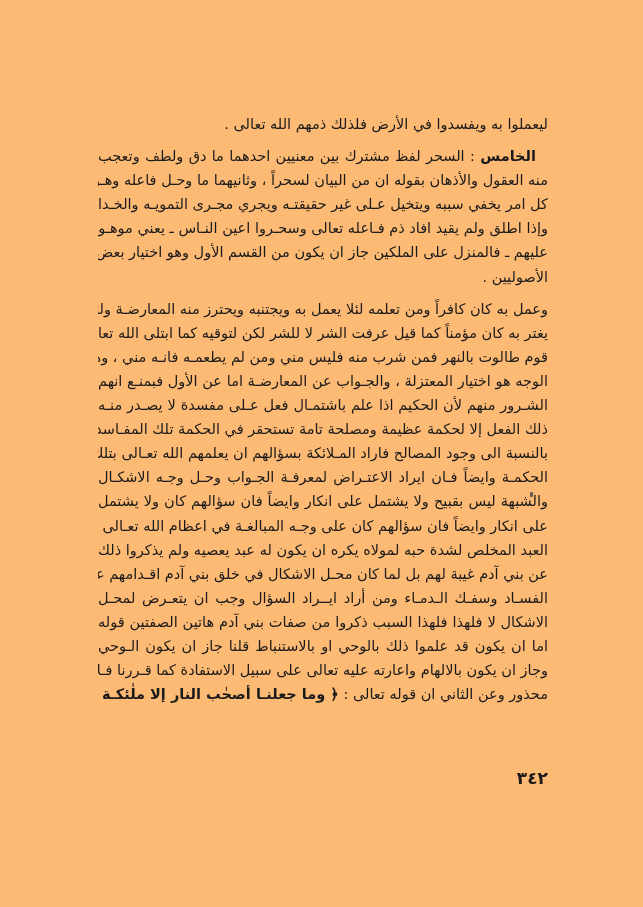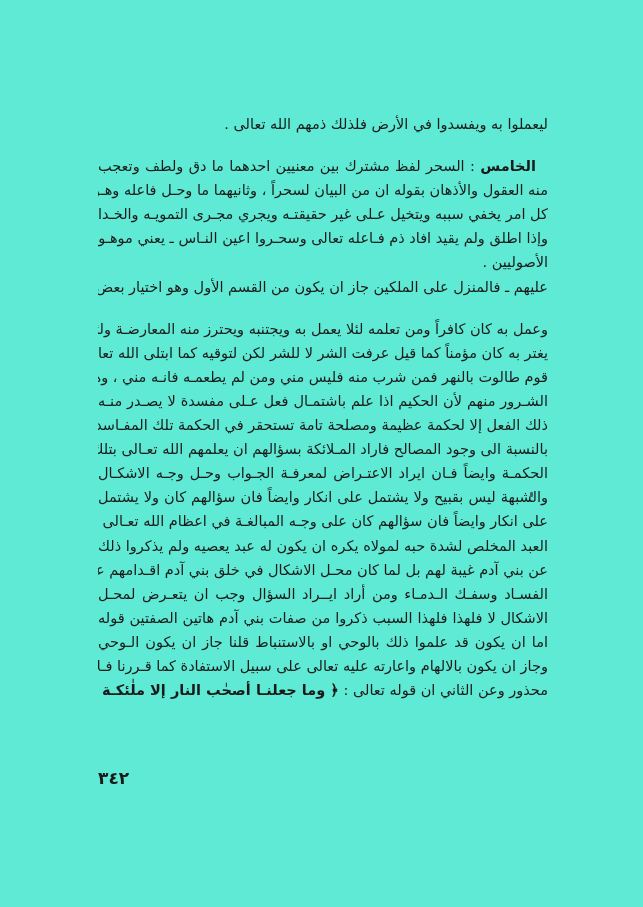--- a/index.html
+++ b/index.html
@@ -4,36 +4,36 @@
 <style>
   html, body {
     margin: 0;
     padding: 0;
     background: #ffffff;
   }
   .page {
     position: relative;
     width: 643px;
     height: 907px;
-    background: #5eead4;
+    background: #fdba74;
     overflow: hidden;
     font-family: "DejaVu Sans", sans-serif;
     color: #1a1a1a;
   }
   .text-block {
     position: absolute;
     top: 112px;
     right: 95px;
     width: 450px;
     direction: rtl;
     font-size: 14.5px;
     line-height: 24.1px;
   }
   .paragraph + .paragraph {
-    margin-top: 18px;
+    margin-top: 8px;
   }
   .line {
     text-align: justify;
     text-align-last: justify;
     white-space: nowrap;
     overflow: hidden;
   }
   .line.no-justify {
     text-align: right;
     text-align-last: right;
@@ -42,21 +42,21 @@
     padding-right: 12px;
   }
   .seg.bold {
     font-weight: bold;
   }
   .page-number {
     position: absolute;
     top: 768px;
     right: 95px;
     width: 450px;
-    text-align: left;
+    text-align: right;
     direction: rtl;
     font-size: 17px;
     font-weight: bold;
     color: #1a1a1a;
   }
   .speck {
     position: absolute;
     left: 530px;
     top: 492px;
     width: 3px;
@@ -72,27 +72,28 @@
 <div class="page">
   <div class="text-block" id="paragraphs">
       <div class="paragraph">
         <div class="line no-justify"><span class="seg">ليعملوا به ويفسدوا في الأرض فلذلك ذمهم الله تعالى .</span></div>
       </div>
       <div class="paragraph">
         <div class="line indent"><span class="seg bold">الخامس</span><span class="seg"> : السحر لفظ مشترك بين معنيين احدهما ما دق ولطف وتعجب</span></div>
         <div class="line"><span class="seg">منه العقول والأذهان بقوله ان من البيان لسحراً ، وثانيهما ما وحـل فاعله وهـو</span></div>
         <div class="line"><span class="seg">كل امر يخفي سببه ويتخيل عـلى غير حقيقتـه ويجري مجـرى التمويـه والخـداع</span></div>
         <div class="line"><span class="seg">وإذا اطلق ولم يقيد افاد ذم فـاعله تعالى وسحـروا اعين النـاس ـ يعني موهـوا</span></div>
+        <div class="line"><span class="seg">عليهم ـ فالمنزل على الملكين جاز ان يكون من القسم الأول وهو اختيار بعض</span></div>
         <div class="line no-justify"><span class="seg">الأصوليين .</span></div>
-        <div class="line"><span class="seg">عليهم ـ فالمنزل على الملكين جاز ان يكون من القسم الأول وهو اختيار بعض</span></div>
       </div>
       <div class="paragraph">
         <div class="line"><span class="seg">وعمل به كان كافراً ومن تعلمه لئلا يعمل به ويجتنبه ويحترز منه المعارضـة ولئـلا</span></div>
         <div class="line"><span class="seg">يغتر به كان مؤمناً كما قيل عرفت الشر لا للشر لكن لتوقيه كما ابتلى الله تعالى</span></div>
         <div class="line"><span class="seg">قوم طالوت بالنهر فمن شرب منه فليس مني ومن لم يطعمـه فانـه مني ، وهذا</span></div>
+        <div class="line"><span class="seg">الوجه هو اختيار المعتزلة ، والجـواب عن المعارضـة اما عن الأول فبمنـع انهم</span></div>
         <div class="line"><span class="seg">الشـرور منهم لأن الحكيم اذا علم باشتمـال فعل عـلى مفسدة لا يصـدر منـه</span></div>
         <div class="line"><span class="seg">ذلك الفعل إلا لحكمة عظيمة ومصلحة تامة تستحقر في الحكمة تلك المفـاسد</span></div>
         <div class="line"><span class="seg">بالنسبة الى وجود المصالح فاراد المـلائكة بسؤالهم ان يعلمهم الله تعـالى بتلك</span></div>
         <div class="line"><span class="seg">الحكمـة وايضاً فـان ايراد الاعتـراض لمعرفـة الجـواب وحـل وجـه الاشكـال</span></div>
         <div class="line"><span class="seg">والشبهة ليس بقبيح ولا يشتمل على انكار وايضاً فان سؤالهم كان ولا يشتمل</span></div>
         <div class="line"><span class="seg">على انكار وايضاً فان سؤالهم كان على وجـه المبالغـة في اعظام الله تعـالى فان</span></div>
         <div class="line"><span class="seg">العبد المخلص لشدة حبه لمولاه يكره ان يكون له عبد يعصيه ولم يذكروا ذلك</span></div>
         <div class="line"><span class="seg">عن بني آدم غيبة لهم بل لما كان محـل الاشكال في خلق بني آدم اقـدامهم على</span></div>
         <div class="line"><span class="seg">الفسـاد وسفـك الـدمـاء ومن أراد ايــراد السؤال وجب ان يتعـرض لمحـل</span></div>
         <div class="line"><span class="seg">الاشكال لا فلهذا فلهذا السبب ذكروا من صفات بني آدم هاتين الصفتين قوله</span></div>

